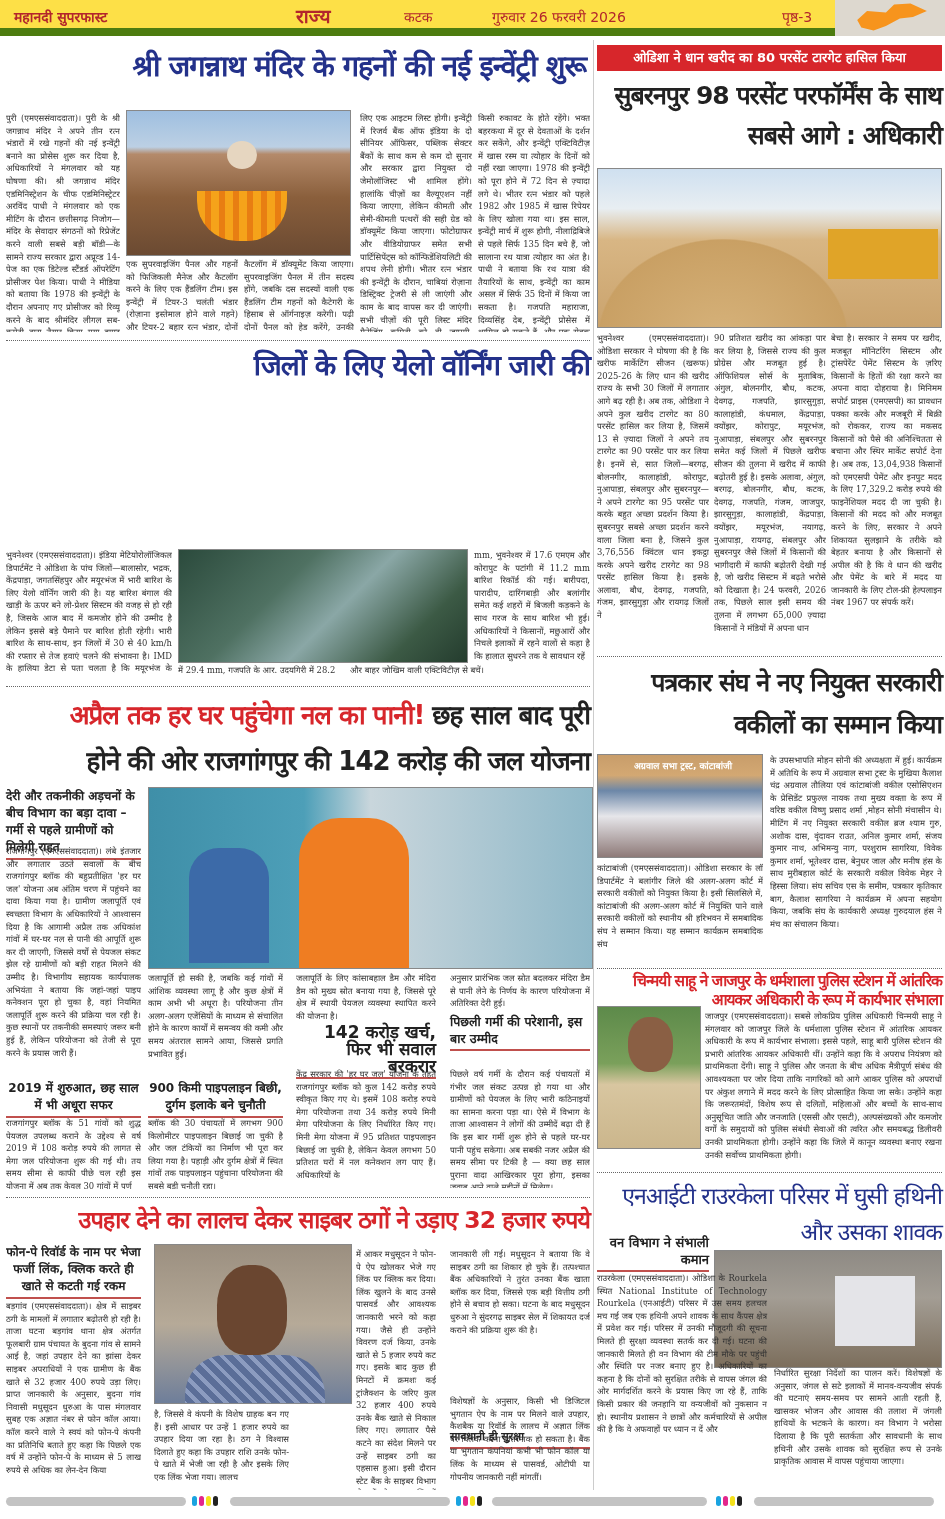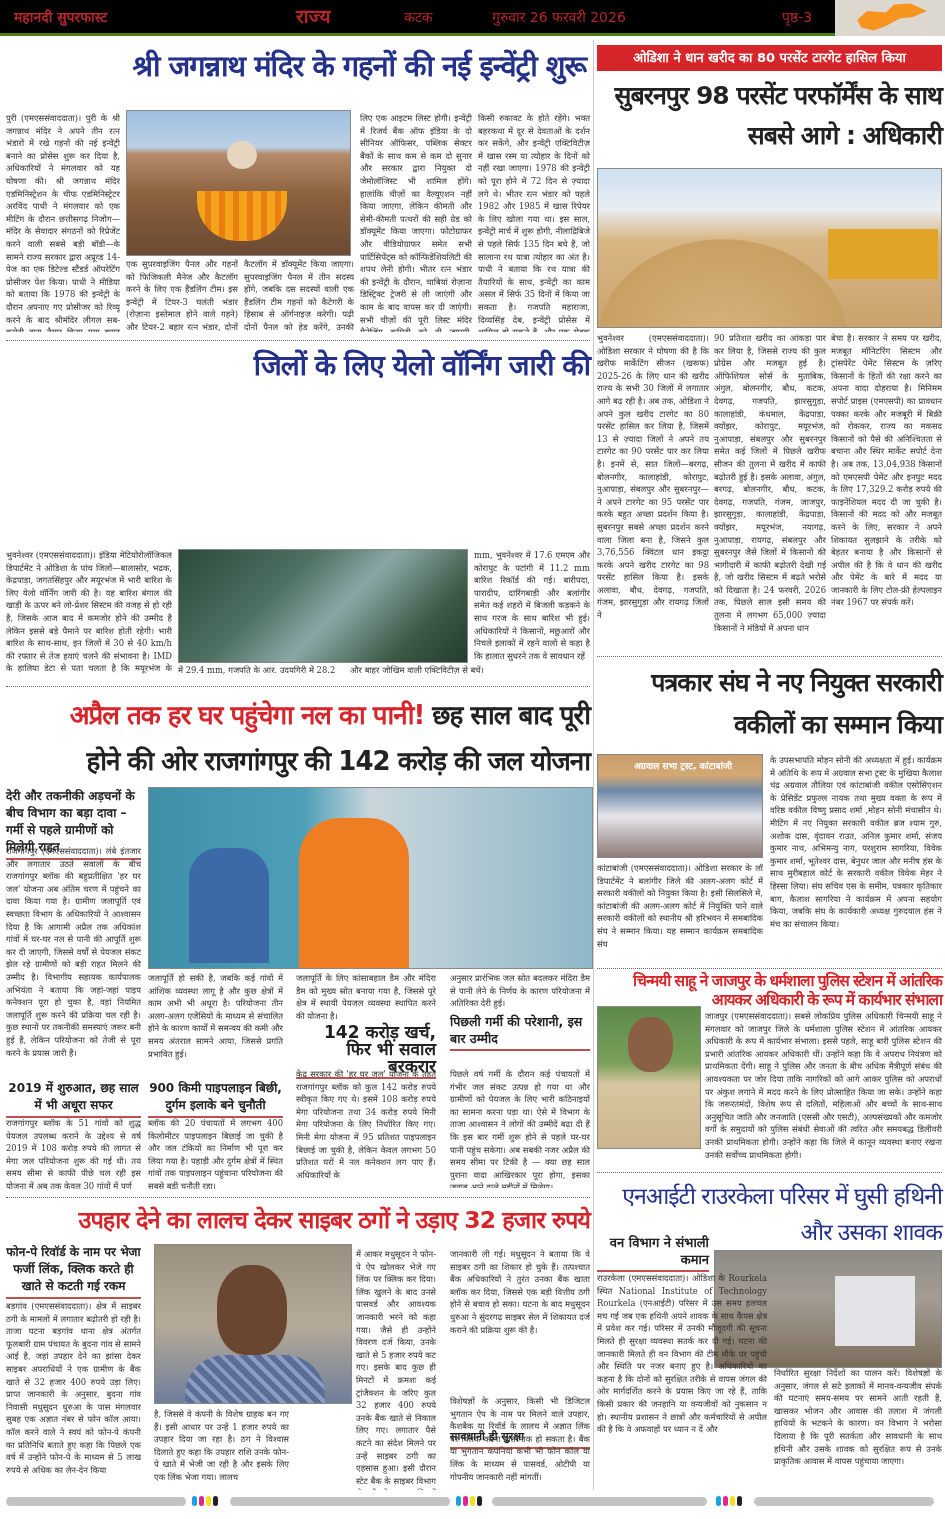--- a/index.html
+++ b/index.html
@@ -1,18 +1,18 @@
 <!DOCTYPE html>
 <html><head>
 <meta charset="utf-8">
 <style>
 *{box-sizing:border-box;margin:0;padding:0}
 body{width:945px;height:1519px;background:#fff;font-family:"DejaVu Serif",serif;color:#222;position:relative;overflow:hidden}
 .abs{position:absolute}
-.header{left:0;top:0;width:945px;height:36px;background:#000000;border-bottom:3px solid #4d7c0f}
+.header{left:0;top:0;width:945px;height:36px;background:#fde047;border-bottom:8px solid #4d7c0f}
 .hdr-t{position:absolute;top:7px;font-family:"DejaVu Sans",sans-serif;color:#b3262c;font-size:14px;font-weight:bold}
 .map{position:absolute;right:0;top:0;width:110px;height:36px;background:#ddd8cf;overflow:hidden}
 .map-shape{position:absolute;left:14px;top:2px;width:82px;height:30px;background:#f7941d;clip-path:polygon(10% 60%,22% 30%,45% 35%,55% 8%,75% 5%,95% 30%,78% 50%,62% 55%,45% 80%,30% 95%,15% 85%)}
 .head{font-family:"DejaVu Sans",sans-serif;font-weight:bold;line-height:1.25;text-align:right;letter-spacing:-1px}
 .blue{color:#23318a}
 .red{color:#d7262b}
 .dark{color:#222}
 .col{font-size:8.4px;line-height:12.6px;text-align:justify;color:#333;overflow:hidden}
 .photo{border:1px solid #888;overflow:hidden}
 .rule{border-top:1px dotted #666;height:0}
@@ -77,21 +77,21 @@
 <div class="abs sub" style="left:6px;top:788px;width:135px;font-size:12px;text-align:left">देरी और तकनीकी अड़चनों के बीच विभाग का बड़ा दावा – गर्मी से पहले ग्रामीणों को मिलेगी राहत</div>
 <div class="abs col" style="left:6px;top:845px;width:135px;height:222px">राजगांगपुर (एमएससंवाददाता)। लंबे इंतजार और लगातार उठते सवालों के बीच राजगांगपुर ब्लॉक की बहुप्रतीक्षित 'हर घर जल' योजना अब अंतिम चरण में पहुंचने का दावा किया गया है। ग्रामीण जलापूर्ति एवं स्वच्छता विभाग के अधिकारियों ने आश्वासन दिया है कि आगामी अप्रैल तक अधिकांश गांवों में घर-घर नल से पानी की आपूर्ति शुरू कर दी जाएगी, जिससे वर्षों से पेयजल संकट झेल रहे ग्रामीणों को बड़ी राहत मिलने की उम्मीद है। विभागीय सहायक कार्यपालक अभियंता ने बताया कि जहां-जहां पाइप कनेक्शन पूरा हो चुका है, वहां नियमित जलापूर्ति शुरू करने की प्रक्रिया चल रही है। कुछ स्थानों पर तकनीकी समस्याएं जरूर बनी हुई हैं, लेकिन परियोजना को तेजी से पूरा करने के प्रयास जारी हैं।</div>
 <div class="abs photo" style="left:148px;top:787px;width:445px;height:182px;background:linear-gradient(90deg,#3f8fa8 0%,#4d9fb8 35%,#c9d6dc 50%,#8fb8c8 100%)">
   <div style="position:absolute;left:40px;top:60px;width:80px;height:115px;background:#3c6aa8;border-radius:30px 30px 0 0"></div>
   <div style="position:absolute;left:150px;top:30px;width:110px;height:150px;background:#ef7d22;border-radius:40px 40px 0 0"></div>
 </div>
 <div class="abs sub" style="left:6px;top:1080px;width:135px;text-align:center">2019 में शुरुआत, छह साल में भी अधूरा सफर</div>
 <div class="abs col" style="left:6px;top:1117px;width:135px;height:72px">राजगांगपुर ब्लॉक के 51 गांवों को शुद्ध पेयजल उपलब्ध कराने के उद्देश्य से वर्ष 2019 में 108 करोड़ रुपये की लागत से मेगा जल परियोजना शुरू की गई थी। तय समय सीमा से काफी पीछे चल रही इस योजना में अब तक केवल 30 गांवों में पूर्ण</div>
 <div class="abs col" style="left:148px;top:972px;width:135px;height:95px">जलापूर्ति हो सकी है, जबकि कई गांवों में आंशिक व्यवस्था लागू है और कुछ क्षेत्रों में काम अभी भी अधूरा है। परियोजना तीन अलग-अलग एजेंसियों के माध्यम से संचालित होने के कारण कार्यों में समन्वय की कमी और समय अंतराल सामने आया, जिससे प्रगति प्रभावित हुई।</div>
 <div class="abs sub" style="left:148px;top:1080px;width:135px">900 किमी पाइपलाइन बिछी, दुर्गम इलाके बने चुनौती</div>
-<div class="abs col" style="left:148px;top:1117px;width:135px;height:72px">ब्लॉक की 20 पंचायतों में लगभग 400 किलोमीटर पाइपलाइन बिछाई जा चुकी है और जल टंकियों का निर्माण भी पूरा कर लिया गया है। पहाड़ी और दुर्गम क्षेत्रों में स्थित गांवों तक पाइपलाइन पहुंचाना परियोजना की सबसे बड़ी चुनौती रहा।</div>
+<div class="abs col" style="left:148px;top:1117px;width:135px;height:72px">ब्लॉक की 30 पंचायतों में लगभग 900 किलोमीटर पाइपलाइन बिछाई जा चुकी है और जल टंकियों का निर्माण भी पूरा कर लिया गया है। पहाड़ी और दुर्गम क्षेत्रों में स्थित गांवों तक पाइपलाइन पहुंचाना परियोजना की सबसे बड़ी चुनौती रहा।</div>
 <div class="abs col" style="left:296px;top:972px;width:140px;height:52px">जलापूर्ति के लिए कांसाबहाल डैम और मंदिरा डैम को मुख्य स्रोत बनाया गया है, जिससे पूरे क्षेत्र में स्थायी पेयजल व्यवस्था स्थापित करने की योजना है।</div>
 <div class="abs sub" style="left:296px;top:1024px;width:140px;text-align:right;font-size:17px">142 करोड़ खर्च, फिर भी सवाल बरकरार</div>
 <div class="abs col" style="left:296px;top:1068px;width:140px;height:120px">केंद्र सरकार की 'हर घर जल' योजना के तहत राजगांगपुर ब्लॉक को कुल 142 करोड़ रुपये स्वीकृत किए गए थे। इसमें 108 करोड़ रुपये मेगा परियोजना तथा 34 करोड़ रुपये मिनी मेगा परियोजना के लिए निर्धारित किए गए। मिनी मेगा योजना में 95 प्रतिशत पाइपलाइन बिछाई जा चुकी है, लेकिन केवल लगभग 50 प्रतिशत घरों में नल कनेक्शन लग पाए हैं। अधिकारियों के</div>
 <div class="abs col" style="left:450px;top:972px;width:140px;height:40px">अनुसार प्रारंभिक जल स्रोत बदलकर मंदिरा डैम से पानी लेने के निर्णय के कारण परियोजना में अतिरिक्त देरी हुई।</div>
 <div class="abs sub" style="left:450px;top:1013px;width:140px;text-align:left;font-size:12.5px">पिछली गर्मी की परेशानी, इस बार उम्मीद</div>
 <div class="abs col" style="left:450px;top:1068px;width:140px;height:120px">पिछले वर्ष गर्मी के दौरान कई पंचायतों में गंभीर जल संकट उत्पन्न हो गया था और ग्रामीणों को पेयजल के लिए भारी कठिनाइयों का सामना करना पड़ा था। ऐसे में विभाग के ताजा आश्वासन ने लोगों की उम्मीदें बढ़ा दी हैं कि इस बार गर्मी शुरू होने से पहले घर-घर पानी पहुंच सकेगा। अब सबकी नजर अप्रैल की समय सीमा पर टिकी है — क्या छह साल पुराना वादा आखिरकार पूरा होगा, इसका जवाब आने वाले महीनों में मिलेगा।</div>
 
 <div class="abs rule" style="left:6px;top:1197px;width:584px"></div>
 
 <div class="abs head red" style="left:6px;top:1202px;width:584px;font-size:23.5px;line-height:36px">उपहार देने का लालच देकर साइबर ठगों ने उड़ाए 32 हजार रुपये</div>

